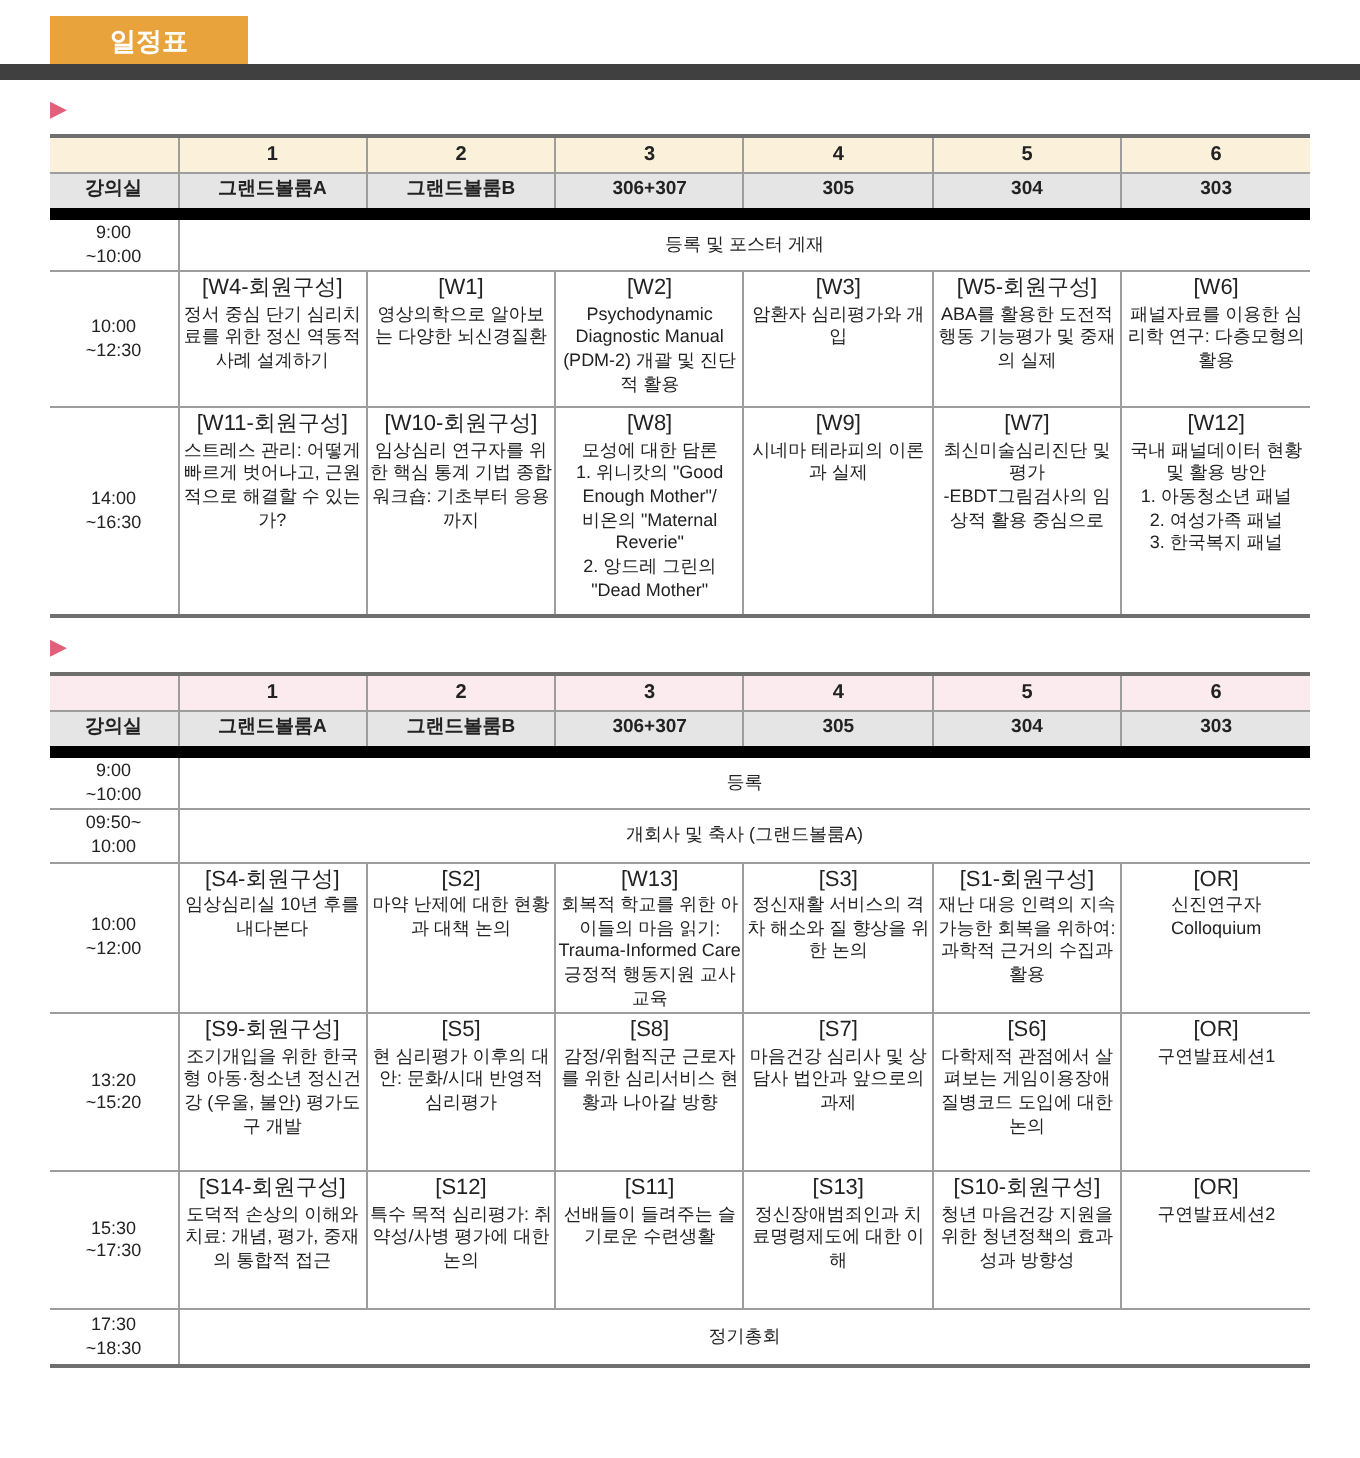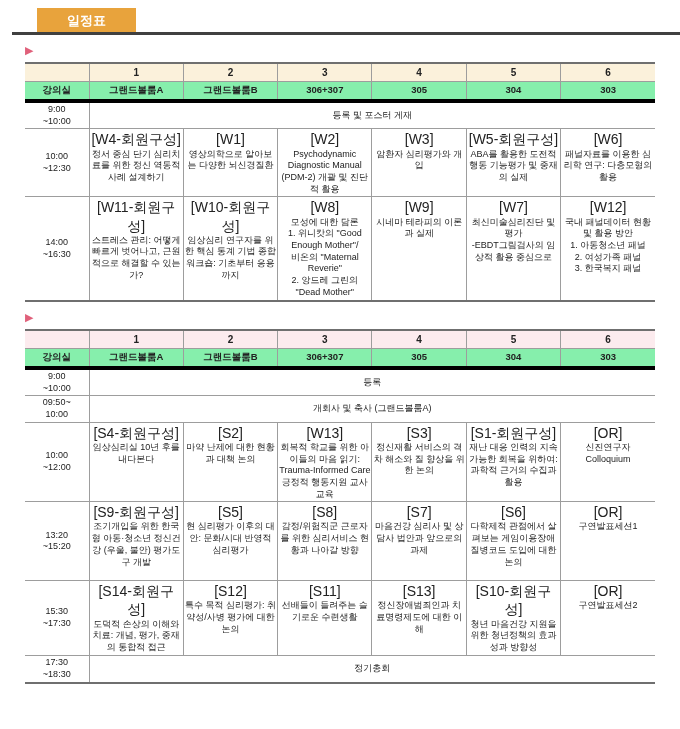--- a/index.html
+++ b/index.html
@@ -1,21 +1,21 @@
 <!DOCTYPE html>
 <html><head>
 <meta charset="utf-8">
 <style>
   html,body{margin:0;padding:0;background:#ffffff;}
   body{
     width:680px;height:729px;
     font-family:"Liberation Sans","DejaVu Sans",sans-serif;
     color:#222;position:relative;overflow:hidden;
   }
-  .title-bar{margin:8px 0 0 12px;padding-left:25px;border-bottom:3px solid #404040;line-height:0;}
+  .title-bar{margin:8px 0 0 0;padding-left:25px;border-bottom:8px solid #404040;line-height:0;}
   .title-tab{
     display:inline-block;background:#E8A33C;color:#ffffff;
     font-weight:700;font-size:13px;line-height:1;
     padding:6px 30px 5px;vertical-align:bottom;
   }
   .day-section{margin:10px 0 0 25px;}
   .day-label{
     color:#E0607A;font-weight:700;font-size:12.5px;
     display:flex;align-items:center;gap:6px;margin:2px 0 6px 0;
   }
@@ -26,25 +26,25 @@
   }
   table.sched td,table.sched th{
     border-top:1px solid #9d9d9d;
     border-left:1px solid #9d9d9d;border-right:1px solid #9d9d9d;
     font-size:9px;line-height:1.3;text-align:center;
     padding:1px 1px;overflow:hidden;
   }
   table.sched tr>*:first-child{border-left:none;}
   table.sched tr>*:last-child{border-right:none;}
   tr.numbers th{font-size:10px;font-weight:700;height:15px;}
-  tr.rooms th{background:#86efac;font-size:9.5px;font-weight:700;height:15px;border-bottom:4px solid #000000;}
+  tr.rooms th{background:#e5e5e5;font-size:9.5px;font-weight:700;height:15px;border-bottom:6px solid #000000;}
   td.time{white-space:pre-line;font-size:9.5px;vertical-align:middle;}
   td.merged{vertical-align:middle;font-size:9.5px;}
   td.session{vertical-align:top;padding-top:2px;}
-  .s-code{font-size:14px;}
+  .s-code{font-size:11px;}
   .s-title{font-size:9px;white-space:pre-line;}
 </style>
 </head>
 <body>
 
 <div class="title-bar">
   <span class="title-tab">일정표</span>
 </div>
 
 <div class="day-section">

